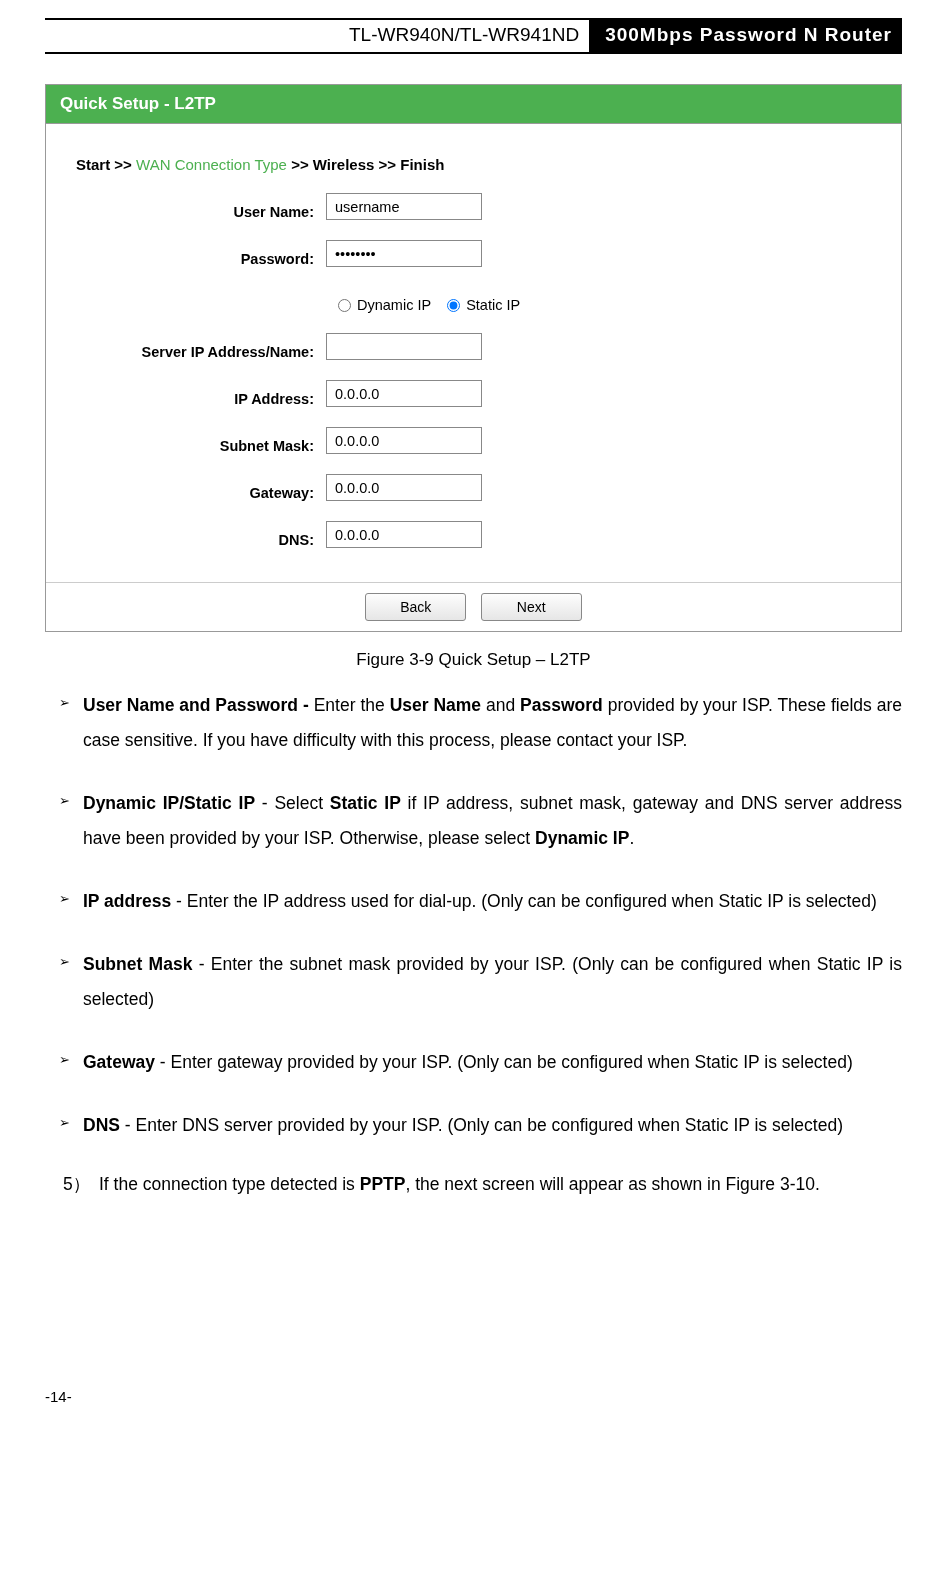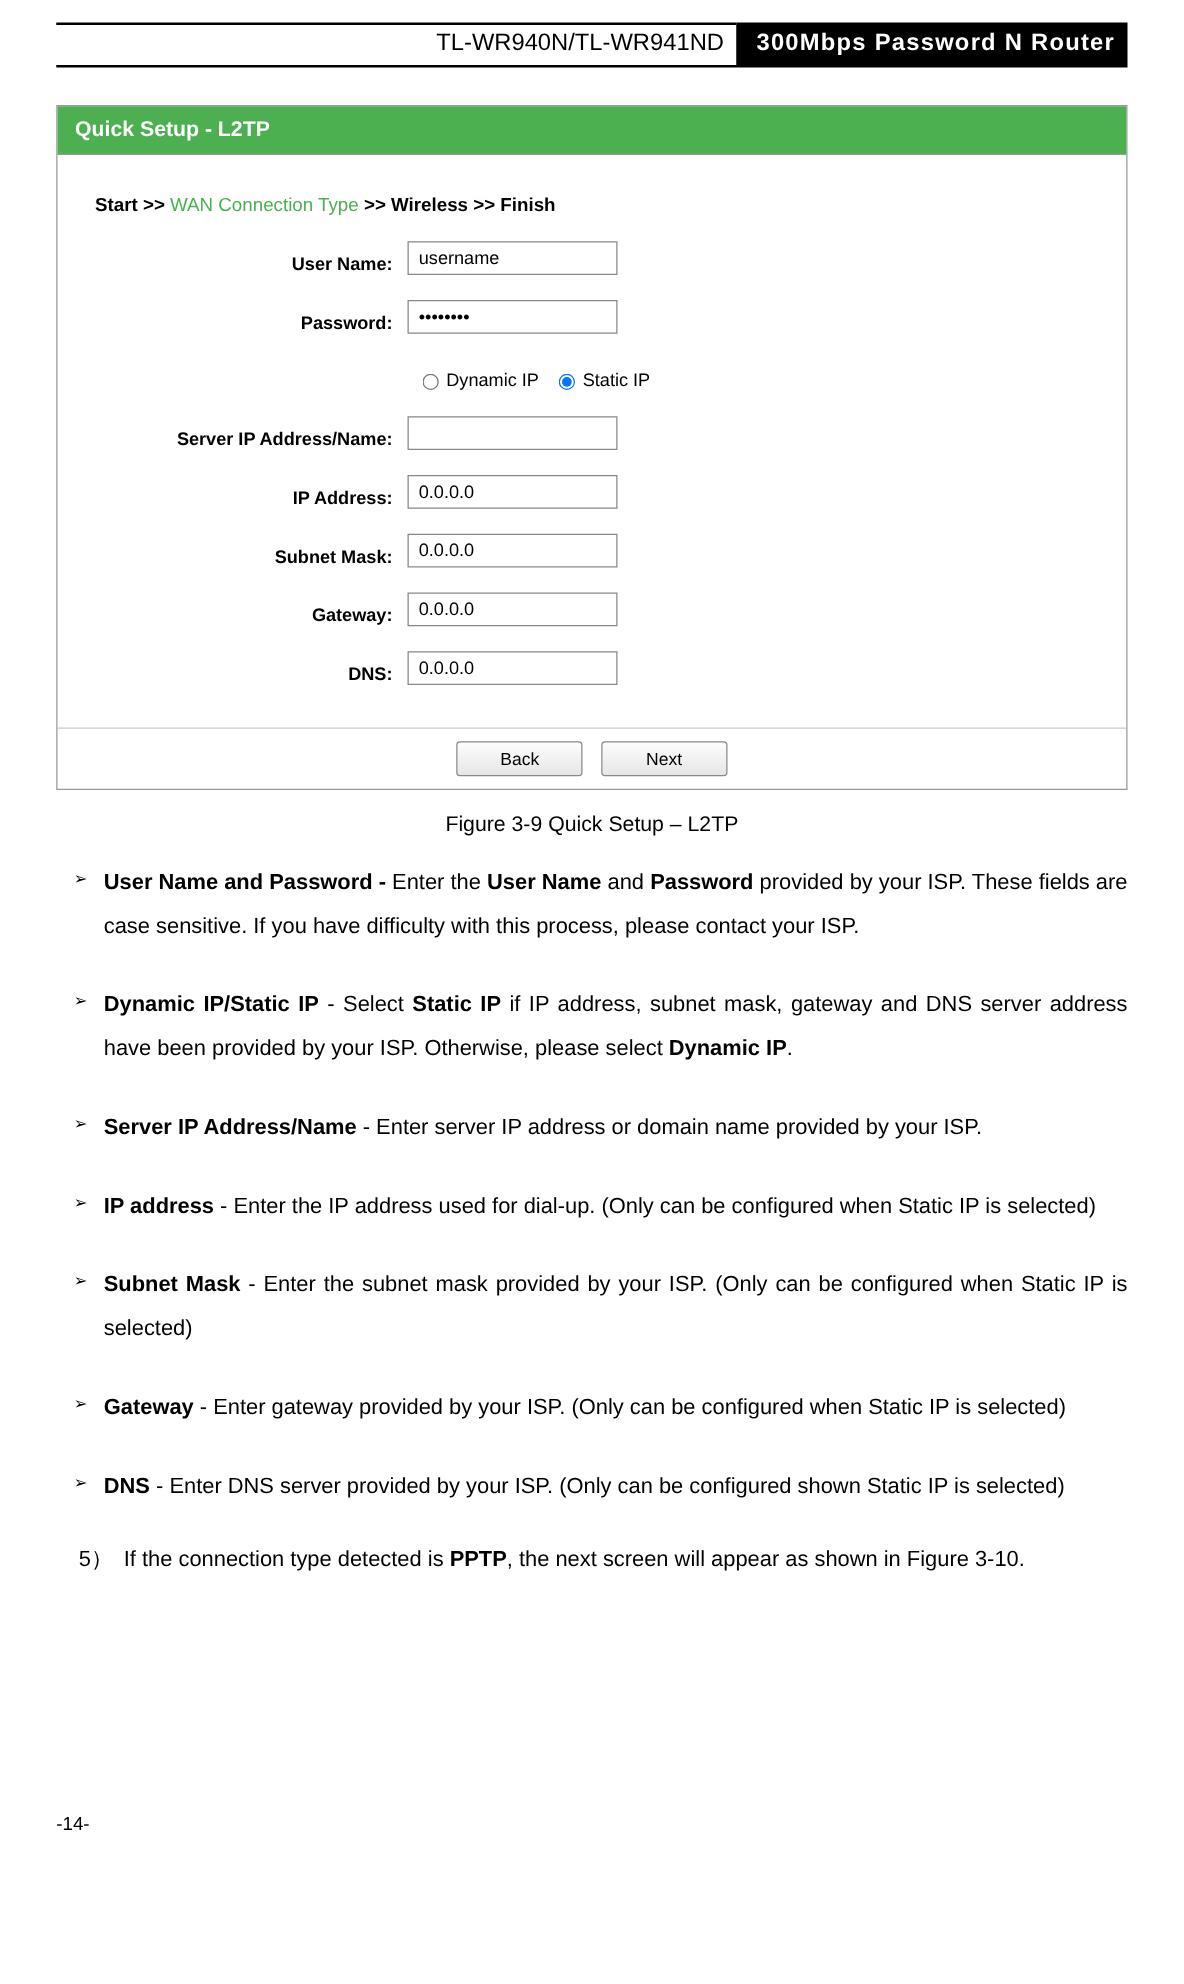--- a/index.html
+++ b/index.html
@@ -13,21 +13,21 @@
     .header-bar { display: flex; align-items: stretch; margin-bottom: 30px; border-bottom: 2px solid #000; }
     .header-left { flex: 1; text-align: right; padding: 4px 10px 6px 0; font-size: 19px; border-top: 2px solid #000; }
     .header-right { background: #000; color: #fff; padding: 6px 10px 6px 16px; font-weight: bold; font-size: 19px; letter-spacing: 1px; }
     .panel { border: 1px solid #999; margin: 0 0 18px 0; }
     .panel-title { background: #4cb050; color: #fff; padding: 9px 14px; font-weight: bold; font-size: 17px; border-bottom: 1px solid #999; }
     .panel-body { padding: 32px 20px 14px 20px; }
     .crumbs { font-size: 15px; font-weight: bold; margin: 0 0 10px 10px; }
     .crumb-active { color: #4cb050; font-weight: normal; }
     .form-row { display: flex; align-items: flex-end; margin: 20px 0; }
     .form-label { width: 260px; text-align: right; padding-right: 12px; font-weight: bold; font-size: 14.5px; }
-    .form-input { width: 168px; padding: 4px 8px; border: 1px solid #888; font-size: 14.5px; height: 27px; }
+    .form-input { width: 156px; padding: 4px 8px; border: 1px solid #888; font-size: 14.5px; height: 27px; }
     .radio-row { display: flex; align-items: center; margin: 30px 0 10px 272px; gap: 16px; font-size: 14.5px; }
     .radio-row label { display: inline-flex; align-items: center; gap: 6px; }
     .panel-footer { border-top: 1px solid #ccc; padding: 10px 0; text-align: center; }
     .btn { width: 101px; padding: 5px 0; margin: 0 5px; font-size: 14px; border: 1px solid #888; background: linear-gradient(#fdfdfd,#e6e6e6); border-radius: 3px; }
     .caption { text-align: center; font-size: 17px; margin: 10px 0 18px 0; }
     .main-list { margin: 0 0 0 20px; }
     .main-list li { margin: 0 0 28px 0; padding-left: 18px; position: relative; text-align: justify; line-height: 2.0; font-size: 17.5px; list-style: none; }
     .main-list li::before { content: "➢"; position: absolute; left: -6px; top: 2px; font-size: 13px; }
     .step5 { margin: 0 0 0 20px; padding-left: 34px; position: relative; text-align: justify; line-height: 1.55; font-size: 17.5px; }
     .step5-num { position: absolute; left: -2px; top: 0; }
@@ -98,33 +98,30 @@
 <div class="caption">Figure 3-9 Quick Setup – L2TP</div>
 
 <ul class="main-list">
   <li>
     <b>User Name and Password - </b><span>Enter the </span><b>User Name</b><span> and </span><b>Password</b><span> provided by your ISP. These fields are case sensitive. If you have difficulty with this process, please contact your ISP.</span>
   </li>
   <li>
     <b>Dynamic IP/Static IP</b><span> - Select </span><b>Static IP</b><span> if IP address, subnet mask, gateway and DNS server address have been provided by your ISP. Otherwise, please select </span><b>Dynamic IP</b><span>.</span>
   </li>
   <li>
-    <b>Server IP Address/Name</b><span> - Enter server IP address or domain name provided by your ISP.</span>
-  </li>
-  <li>
     <b>IP address</b><span> - Enter the IP address used for dial-up. (Only can be configured when Static IP is selected)</span>
   </li>
   <li>
     <b>Subnet Mask</b><span> - Enter the subnet mask provided by your ISP. (Only can be configured when Static IP is selected)</span>
   </li>
   <li>
     <b>Gateway</b><span> - Enter gateway provided by your ISP. (Only can be configured when Static IP is selected)</span>
   </li>
   <li>
-    <b>DNS</b><span> - Enter DNS server provided by your ISP. (Only can be configured shown Static IP is selected)</span>
+    <b>DNS</b><span> - Enter DNS server provided by your ISP. (Only can be configured when Static IP is selected)</span>
   </li>
 </ul>
 
 <div class="step5">
   <span class="step5-num">5）</span>
   <span>If the connection type detected is </span><b>PPTP</b><span>, the next screen will appear as shown in Figure 3-10.</span>
 </div>
 
 <div class="page-no">-14-</div>
 

